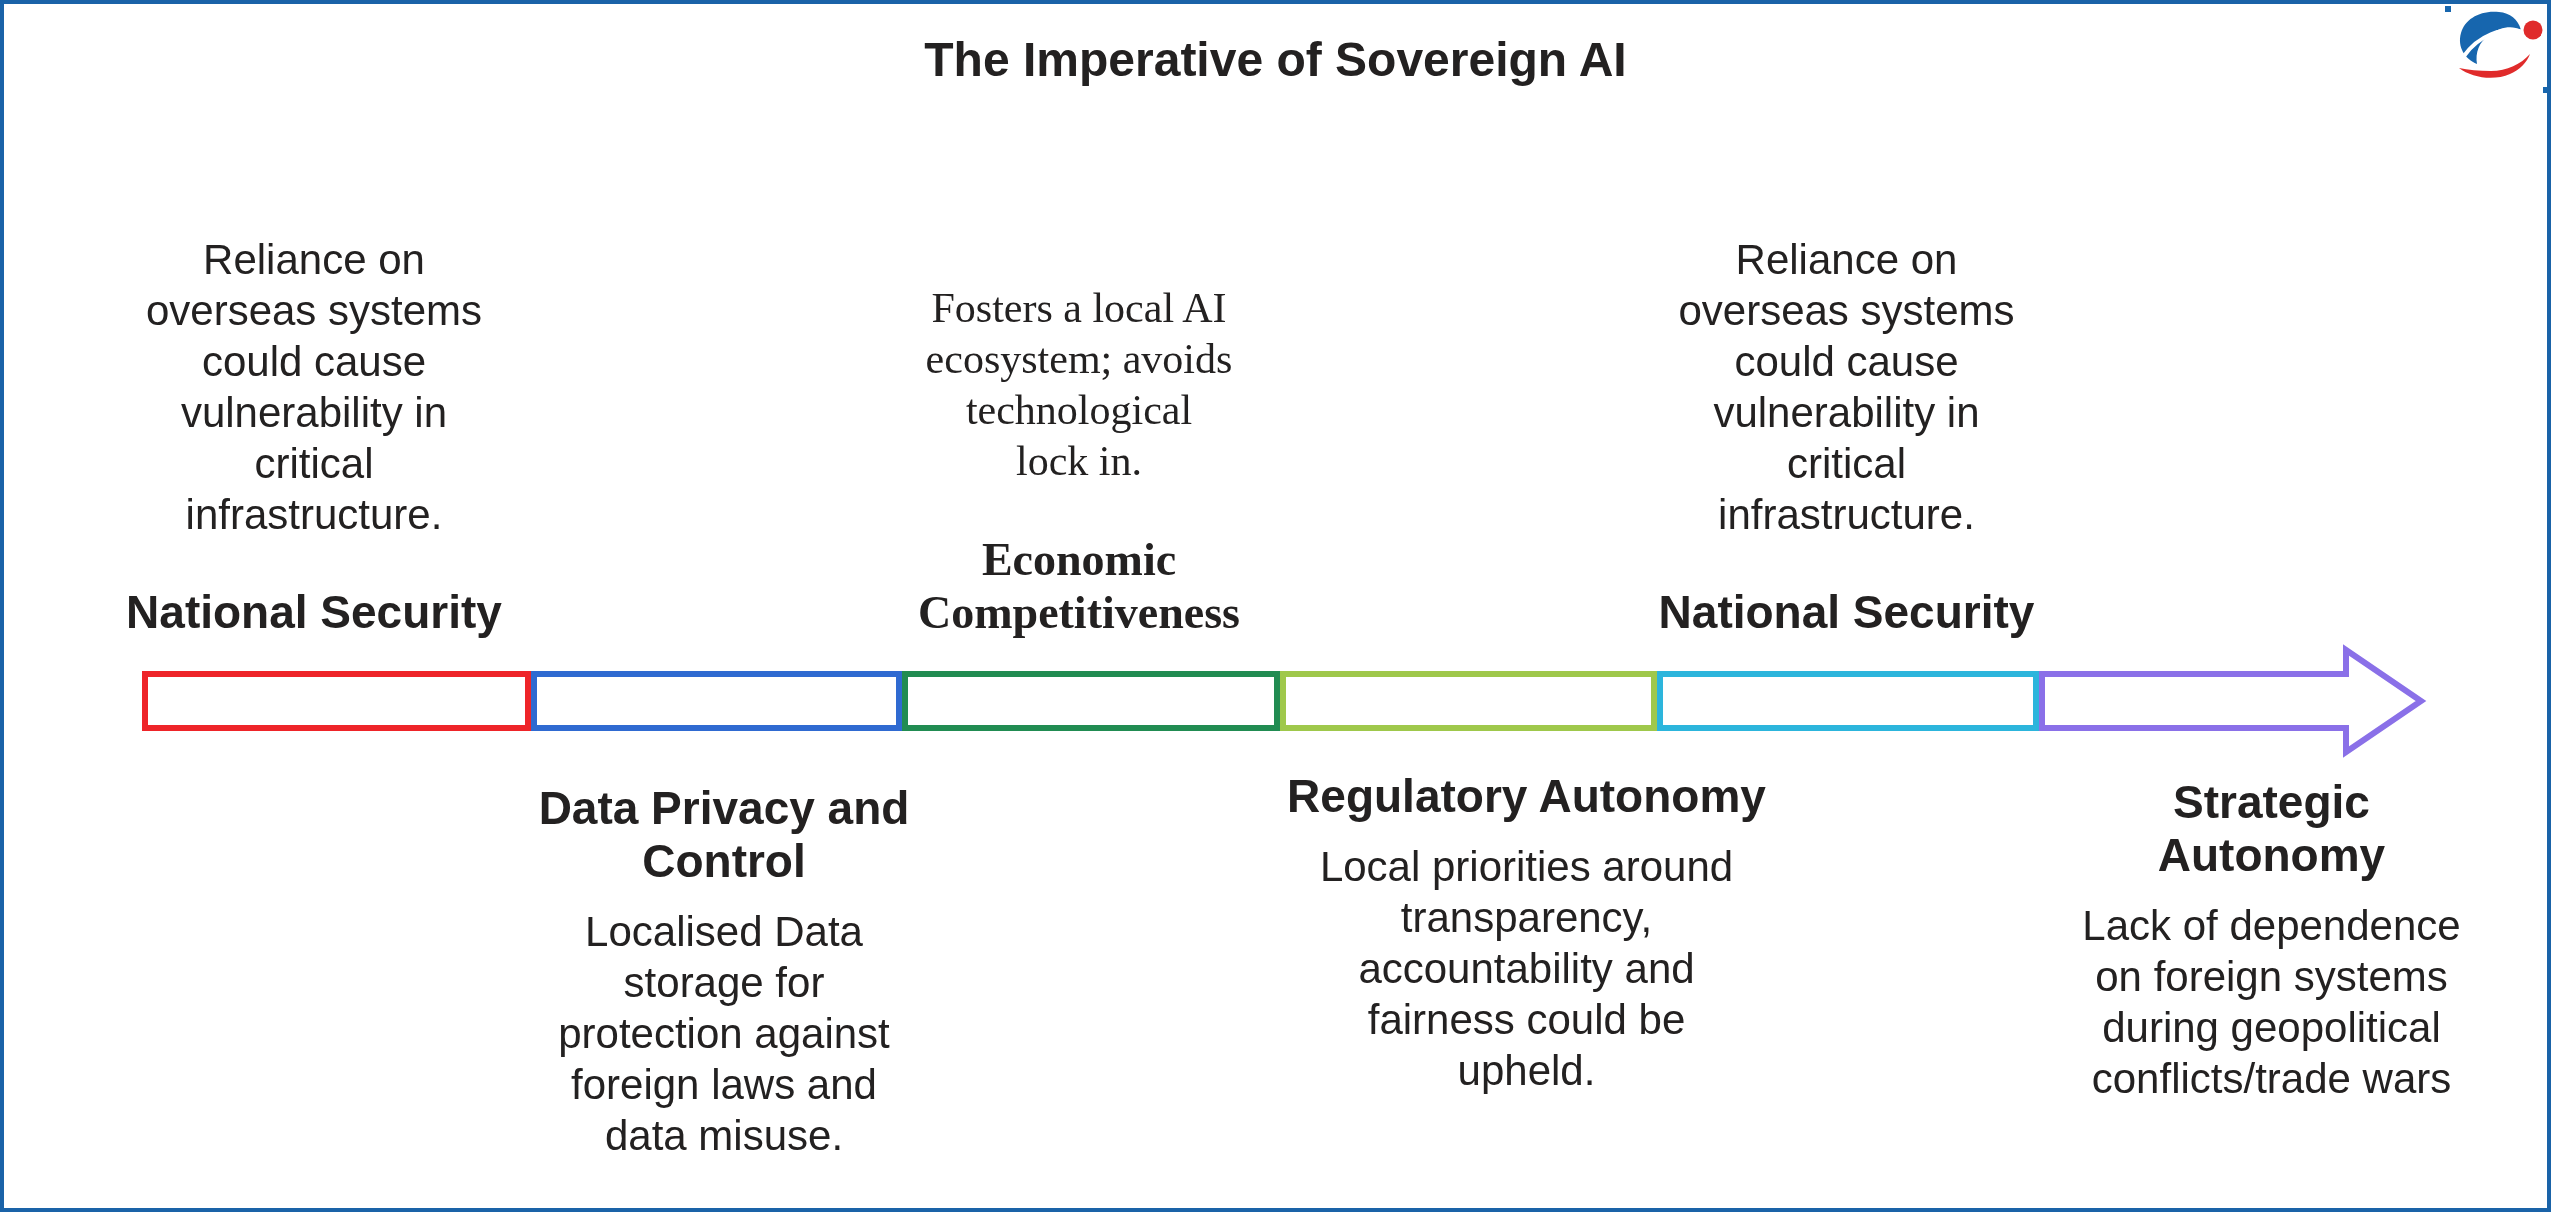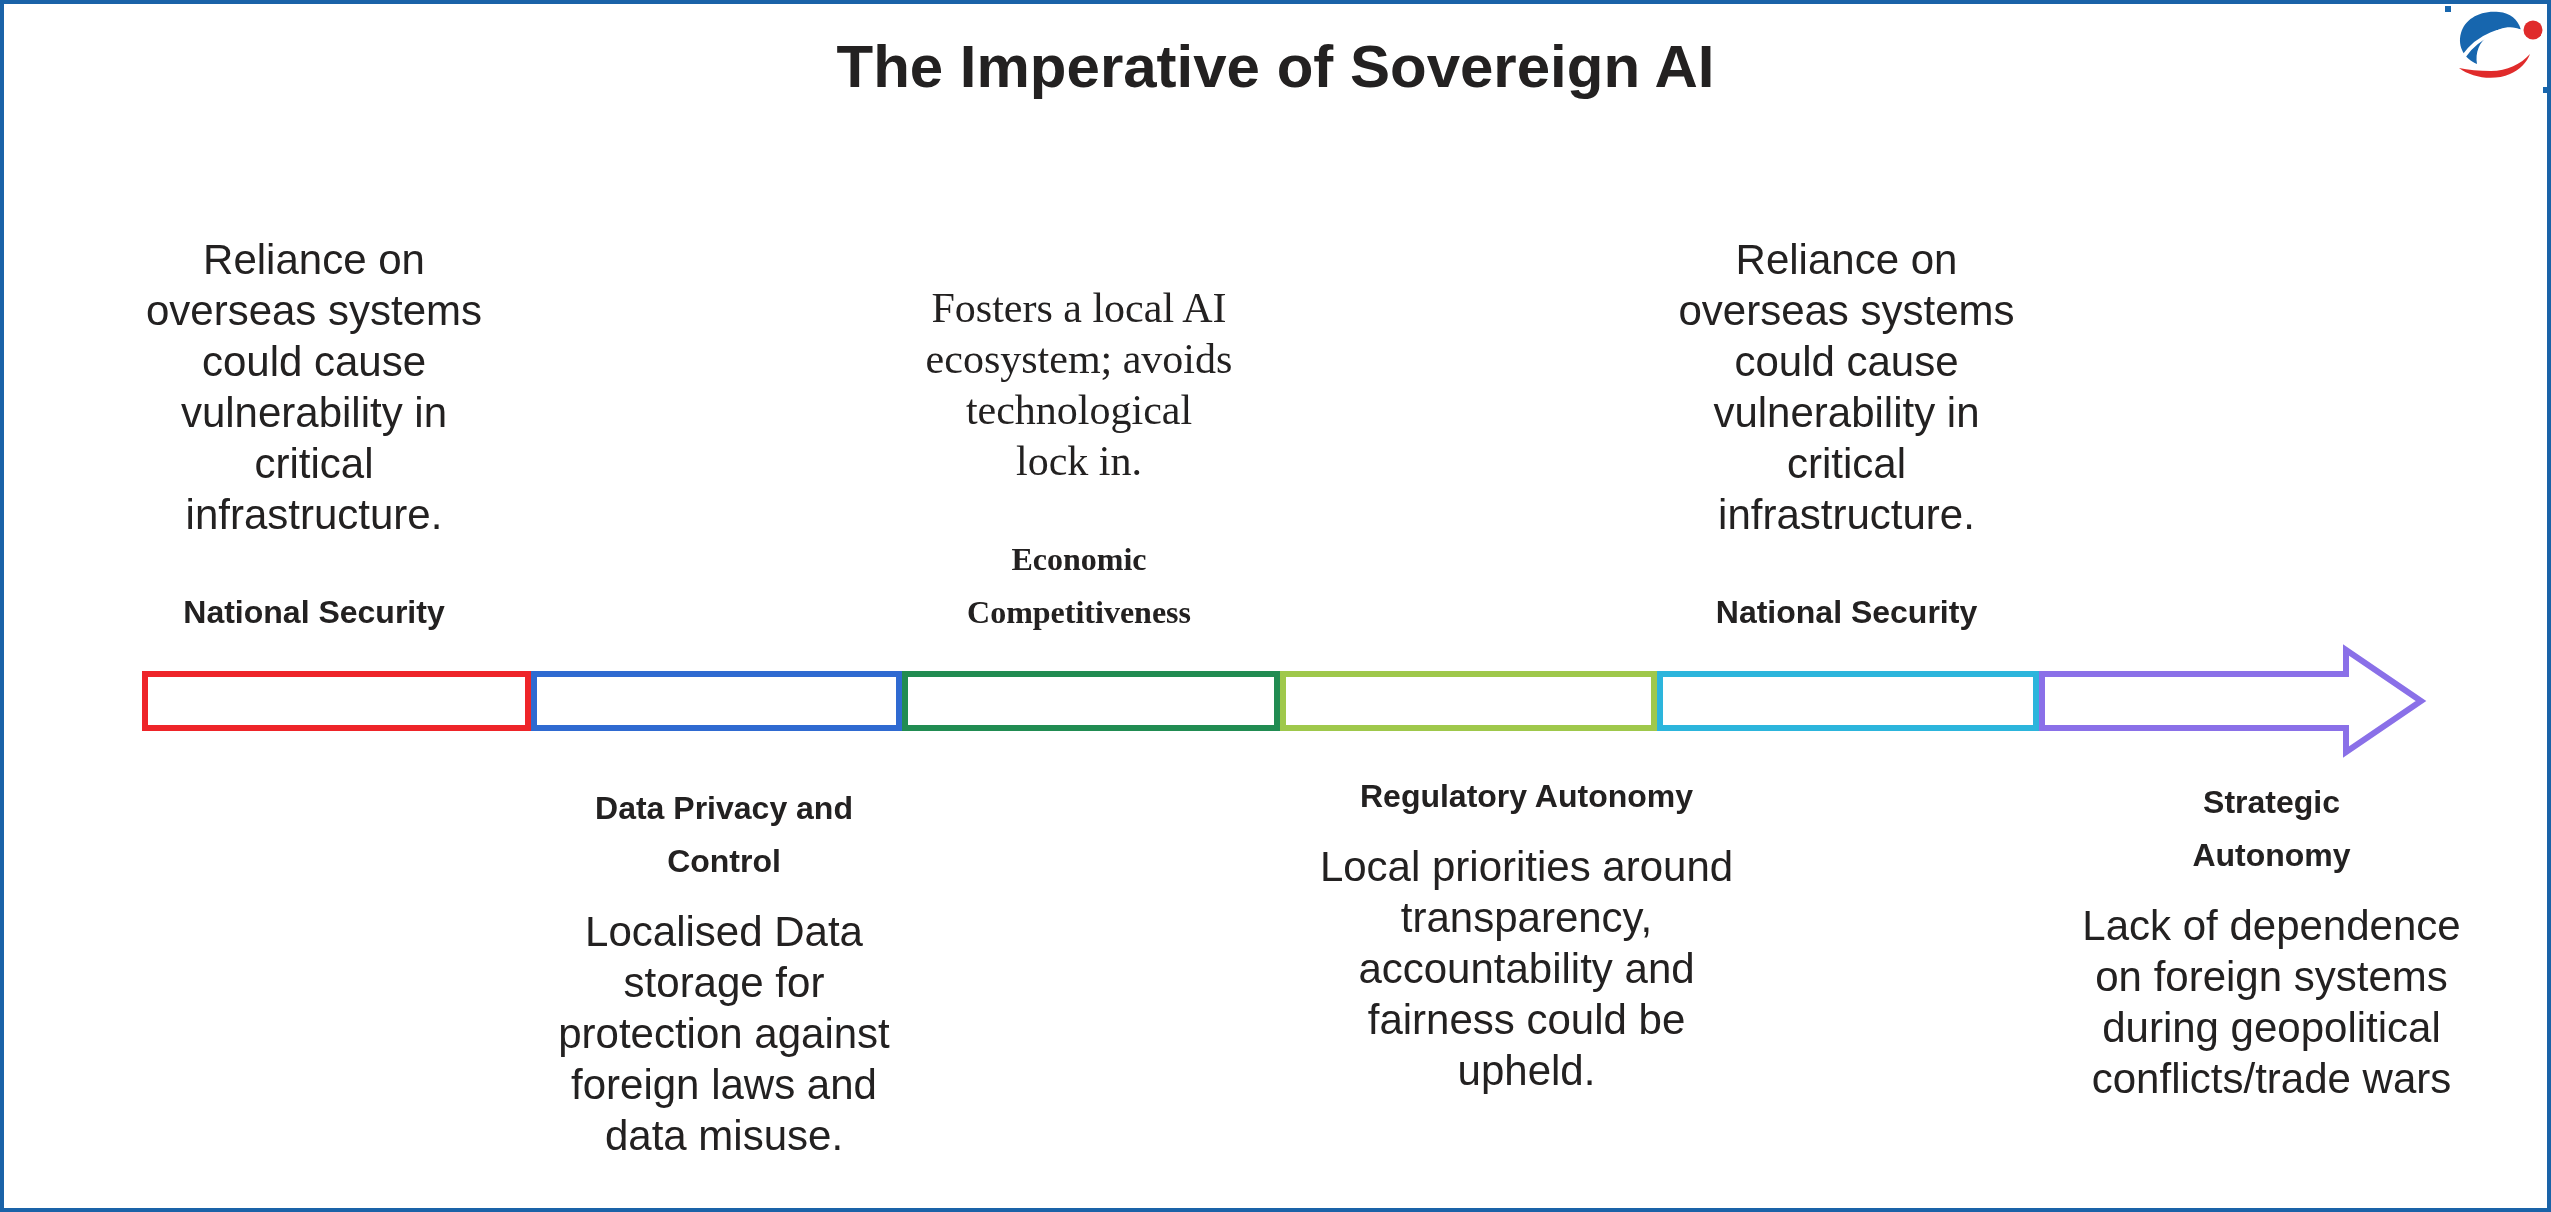--- a/index.html
+++ b/index.html
@@ -9,30 +9,30 @@
     box-sizing:border-box;
     background:var(--background,#fff);
     border:4px solid var(--border-blue,#1a63a8);
     font-family:"Liberation Sans",sans-serif;
     color:var(--text-color,#232121);
     overflow:hidden;
   }
   .title{
     position:absolute;top:28px;left:0;width:100%;
     margin:0;text-align:center;
-    font-size:60px;font-weight:700;letter-spacing:0;
+    font-size:48px;font-weight:700;letter-spacing:0;
   }
   .logo{position:absolute;left:2440px;top:0;width:106px;height:91px;}
   .block{position:absolute;text-align:center;}
   .block .body{
     font-size:42px;line-height:51px;margin:0;
     white-space:pre-line;
   }
   .block .heading{
-    font-size:32px;line-height:53px;margin:0;font-weight:700;
+    font-size:46px;line-height:53px;margin:0;font-weight:700;
     white-space:pre-line;
   }
   .block.above .heading{margin-top:46px;}
   .block.below .body{margin-top:18px;}
   .arrow-svg{position:absolute;left:0;top:630px;width:2551px;height:145px;}
 </style>
 </head>
 <body>
 
 <div class="canvas">

